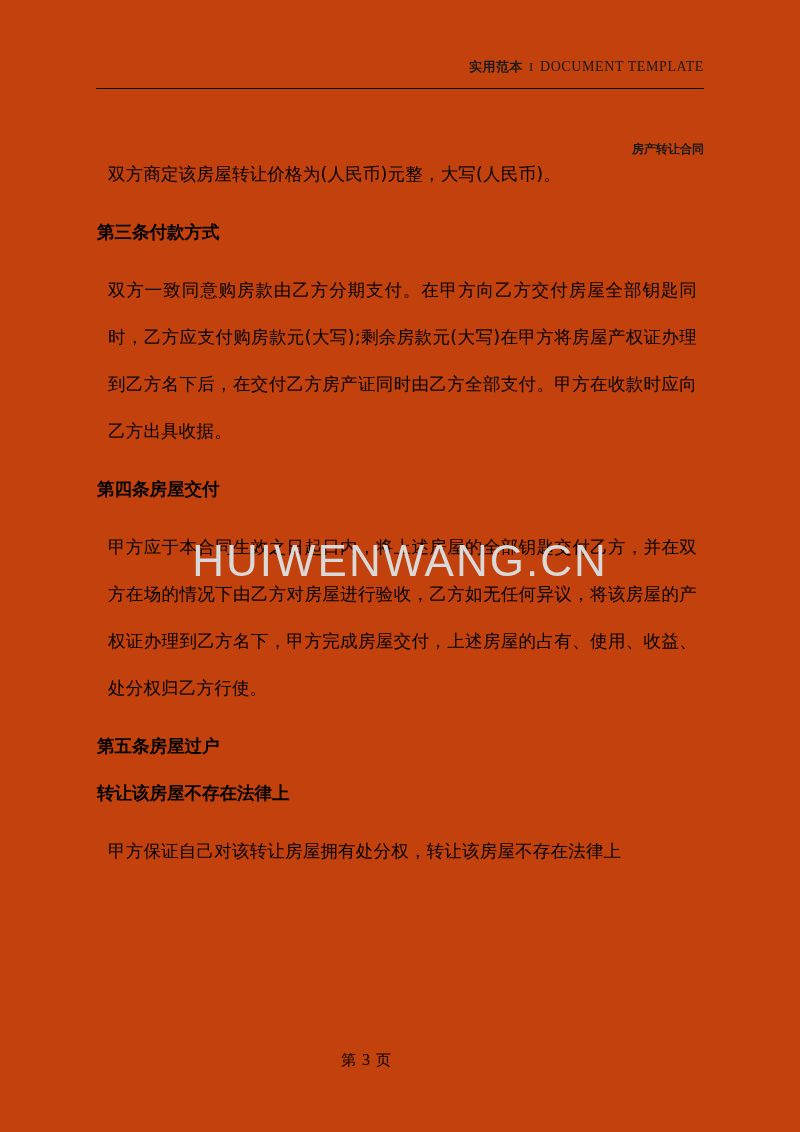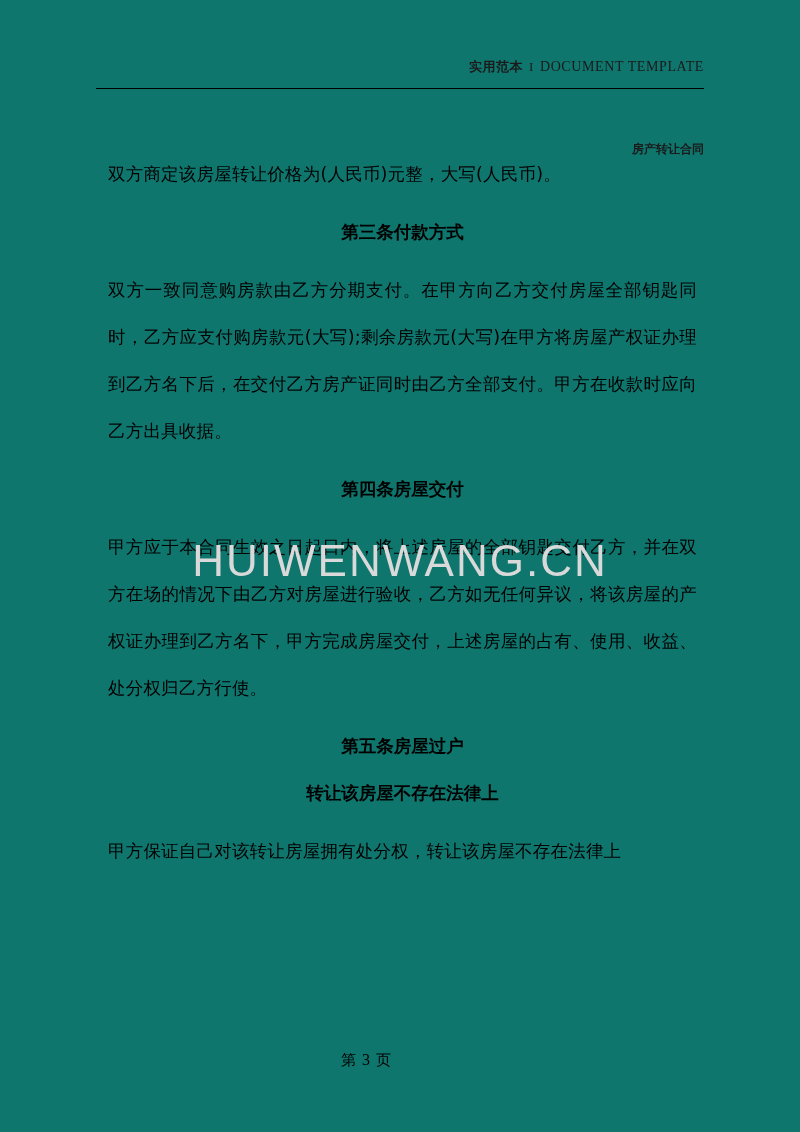--- a/index.html
+++ b/index.html
@@ -4,21 +4,21 @@
 <style>
   html, body {
     margin: 0;
     padding: 0;
     background: #c8c8c8;
   }
   .page {
     position: relative;
     width: 800px;
     height: 1132px;
-    background: #0f766e;
+    background: #c2410c;
     margin: 0 auto;
     overflow: hidden;
     font-family: "Liberation Serif", serif;
     box-sizing: border-box;
   }
   .header {
     position: absolute;
     top: 58px;
     right: 96px;
     text-align: right;
@@ -76,21 +76,20 @@
     text-align: justify;
     letter-spacing: 0.2px;
   }
   .heading {
     font-family: "DejaVu Sans", sans-serif;
     font-size: 17.5px;
     line-height: 47px;
     font-weight: bold;
     color: #000;
     margin: 0;
-    text-align: center;
   }
   .watermark {
     position: absolute;
     top: 536px;
     left: 0;
     width: 800px;
     text-align: center;
     font-family: Liberation Sans, sans-serif;
     font-size: 44px;
     letter-spacing: 2px;

